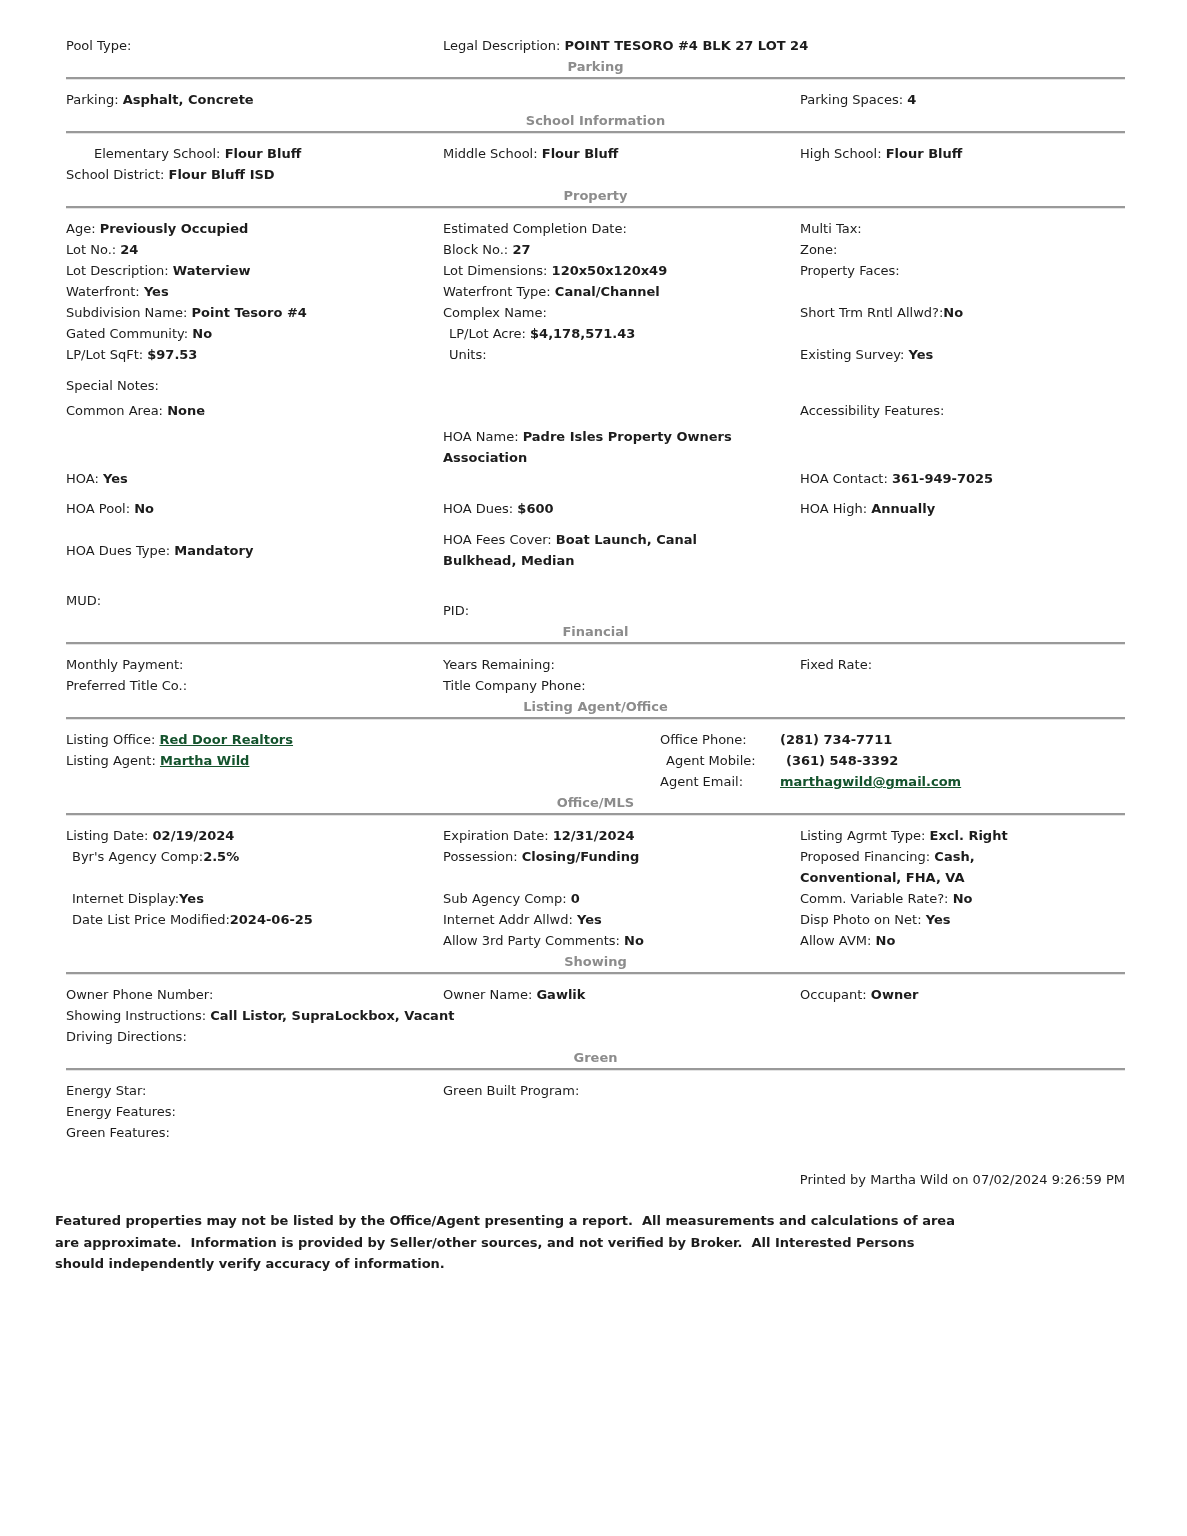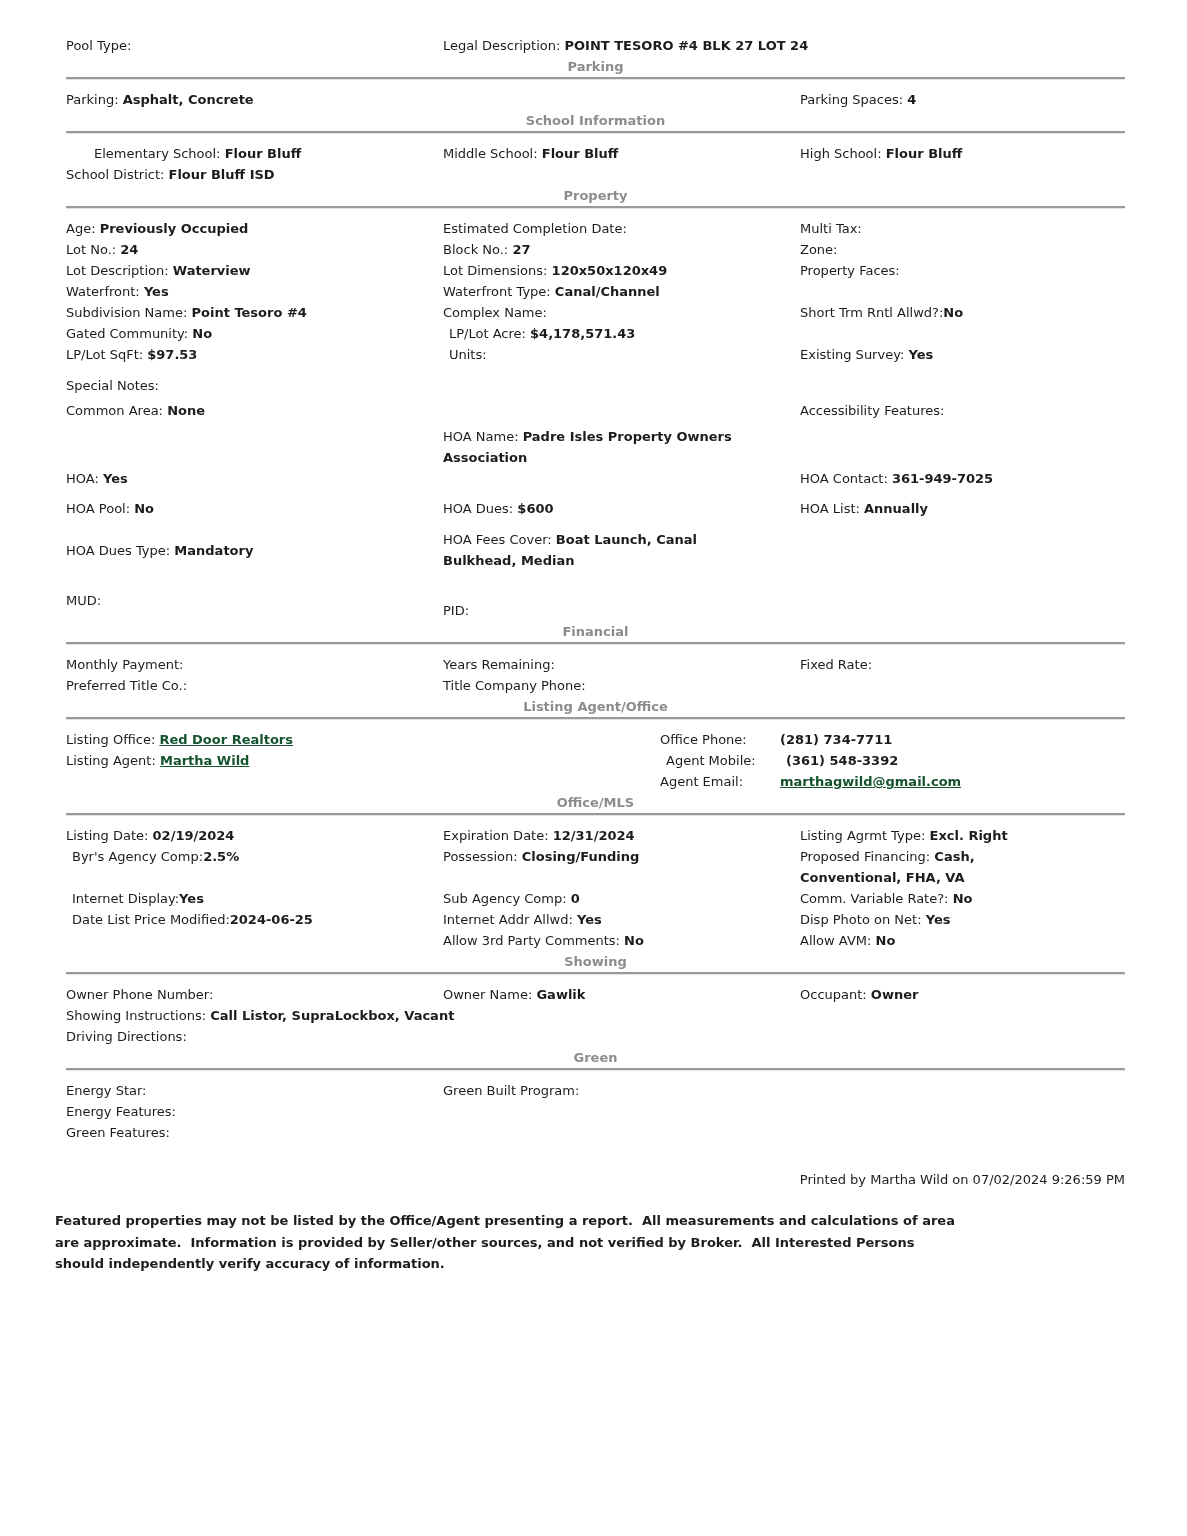--- a/index.html
+++ b/index.html
@@ -142,21 +142,21 @@
         </div>
         <div class="row" style="margin-top: 5px;">
           <div class="cell" style="grid-column: 2 / span 1;"><span class="lbl">HOA Name: </span><span class="val">Padre Isles Property Owners
 Association</span></div>
           <div class="cell" style="grid-column: 1 / span 1;"><span class="lbl">HOA: </span><span class="val">Yes</span></div>
           <div class="cell" style="grid-column: 3 / span 1;"><span class="lbl">HOA Contact: </span><span class="val">361-949-7025</span></div>
         </div>
         <div class="row" style="margin-top: 9px;">
           <div class="cell" style="grid-column: 1 / span 1;"><span class="lbl">HOA Pool: </span><span class="val">No</span></div>
           <div class="cell" style="grid-column: 2 / span 1;"><span class="lbl">HOA Dues: </span><span class="val">$600</span></div>
-          <div class="cell" style="grid-column: 3 / span 1;"><span class="lbl">HOA List: </span><span class="val">Annually</span></div>
+          <div class="cell" style="grid-column: 3 / span 1;"><span class="lbl">HOA High: </span><span class="val">Annually</span></div>
         </div>
         <div class="row" style="margin-top: 10px;">
           <div class="cell" style="grid-column: 1 / span 1;"><span class="lbl">HOA Dues Type: </span><span class="val">Mandatory</span></div>
           <div class="cell" style="grid-column: 2 / span 1;"><span class="lbl">HOA Fees Cover: </span><span class="val">Boat Launch, Canal
 Bulkhead, Median</span></div>
         </div>
         <div class="row" style="margin-top: 9px;">
           <div class="cell" style="grid-column: 1 / span 1;"><span class="lbl">MUD:</span></div>
           <div class="cell" style="grid-column: 2 / span 1; margin-top: 20px;"><span class="lbl">PID:</span></div>
         </div>

